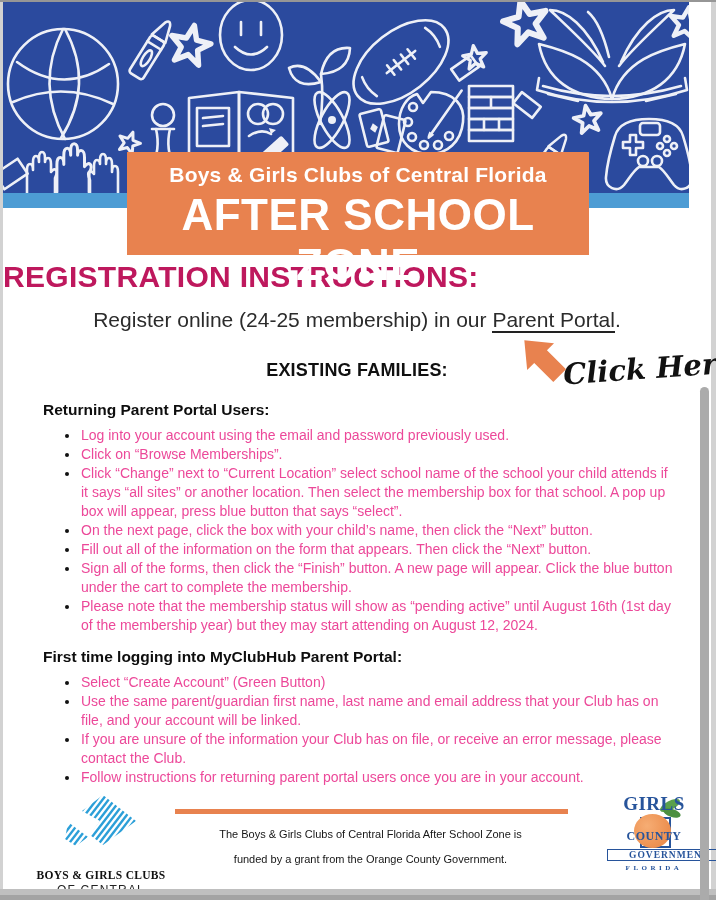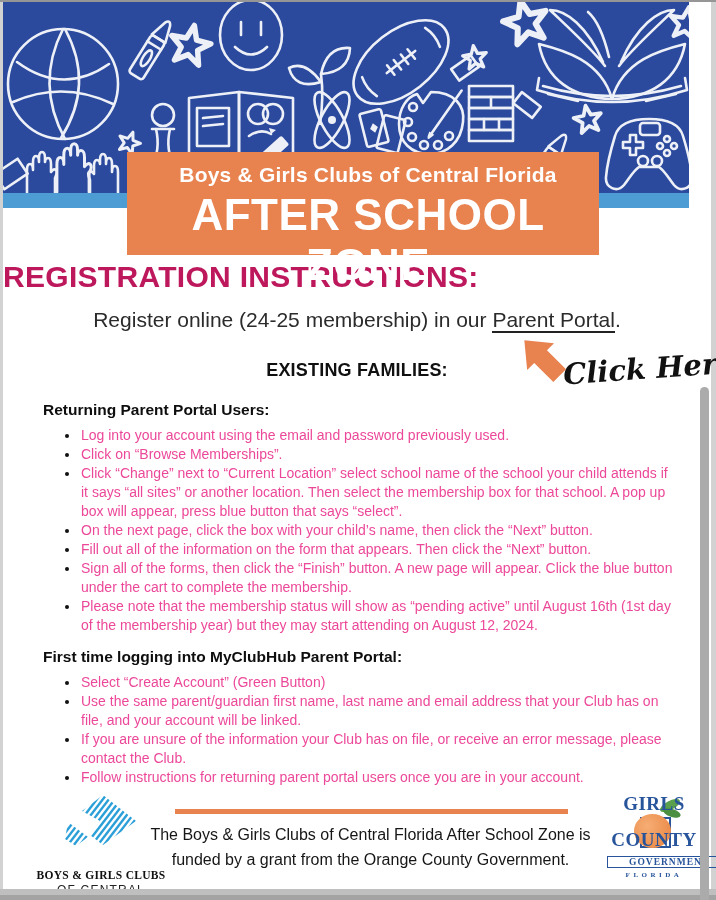--- a/index.html
+++ b/index.html
@@ -14,21 +14,21 @@
 
   .page{position:absolute;left:3px;top:2px;width:708px;height:887px;background:#ffffff;}
 
   
   .banner{position:absolute;left:0;top:0;width:686px;height:191px;background:#2b4a9e;overflow:hidden;}
   .banner svg{position:absolute;left:0;top:0;}
   .stripe{position:absolute;left:0;top:191px;width:686px;height:15px;background:#4d9cd4;}
 
   .orange-box{
     position:absolute;left:124px;top:150px;width:462px;height:103px;
-    background:#e8824f;z-index:3;text-align:center;color:#fff;padding-left:10px;
+    background:#e8824f;z-index:3;text-align:center;color:#fff;
   }
   .org-line{margin-top:11px;font-size:21px;font-weight:700;letter-spacing:.2px;}
   .asz-line{margin-top:3px;font-size:44px;font-weight:800;letter-spacing:.5px;transform:scaleY(1.0);}
 
   
   .h1{position:absolute;left:0;top:258px;width:708px;text-align:left;
       font-size:30px;font-weight:800;color:#be185d;letter-spacing:.3px;}
   .intro{position:absolute;left:0;top:306px;width:708px;text-align:center;
       font-size:21px;color:#2b2b2b;}
   .intro .plink{border-bottom:2px solid #222;cursor:pointer;}
@@ -46,32 +46,32 @@
   .sections{position:absolute;left:40px;top:399px;width:632px;color:#1d1d1d;}
   .sec-h{font-size:15.5px;font-weight:800;color:#0e0e0e;}
   .sections ul{margin:7px 0 0 0;padding:0 0 0 37px;}
   .sections li{font-size:14px;line-height:19px;color:#ec4899;padding-left:1px;}
   .sections li::marker{color:#111;}
   .sec2{margin-top:13px;}
 
   
   .divider{position:absolute;left:172px;top:807px;width:393px;height:5px;background:#e8824f;}
   .fund-text{position:absolute;left:140px;top:820px;width:455px;text-align:center;
-      font-size:16px;line-height:25px;color:#161616;}
+      font-size:11px;line-height:25px;color:#161616;}
 
   .bgc{position:absolute;left:28px;top:792px;width:140px;text-align:center;color:#111;}
   .bgc .l1{font-family:"Liberation Serif", serif;font-weight:700;font-size:11.5px;letter-spacing:.3px;margin-top:19px;}
   .bgc .l2{font-size:12px;font-weight:400;letter-spacing:1.2px;margin-top:2px;color:#222;}
   .bgc .l3{font-size:8.5px;font-weight:700;margin-top:11px;color:#1a1a1a;}
 
   .ocg{position:absolute;left:604px;top:791px;width:94px;height:100px;text-align:center;
       color:#27549b;font-family:"Liberation Serif", serif;}
   .ocg .t{position:relative;z-index:2;}
   .ocg .o1{font-size:19px;font-weight:700;letter-spacing:.5px;}
-  .ocg .o2{font-size:19px;font-weight:700;letter-spacing:.5px;margin-top:14px;}
+  .ocg .o2{font-size:12px;font-weight:700;letter-spacing:.5px;margin-top:14px;}
   .ocg .o3{font-size:9.5px;font-weight:700;letter-spacing:1px;border:1px solid #27549b;
            display:inline-block;padding:0 21px;margin-top:2px;}
   .ocg .o4{font-size:7px;font-weight:700;letter-spacing:3.5px;margin-top:2px;}
   .ocg .square{position:absolute;left:33px;top:24px;width:27px;height:27px;border:2px solid #27549b;z-index:0;}
   .ocg .fruit{position:absolute;left:27px;top:21px;width:37px;height:34px;border-radius:50%;
       background:radial-gradient(circle at 35% 35%, #f6ad74, #e8823f);z-index:1;}
   .ocg .leaf1{position:absolute;left:52px;top:8px;width:22px;height:9px;border-radius:50%;
       background:#5aa04c;transform:rotate(-28deg);z-index:1;}
   .ocg .leaf2{position:absolute;left:56px;top:16px;width:18px;height:8px;border-radius:50%;
       background:#4c8f40;transform:rotate(18deg);z-index:1;}

